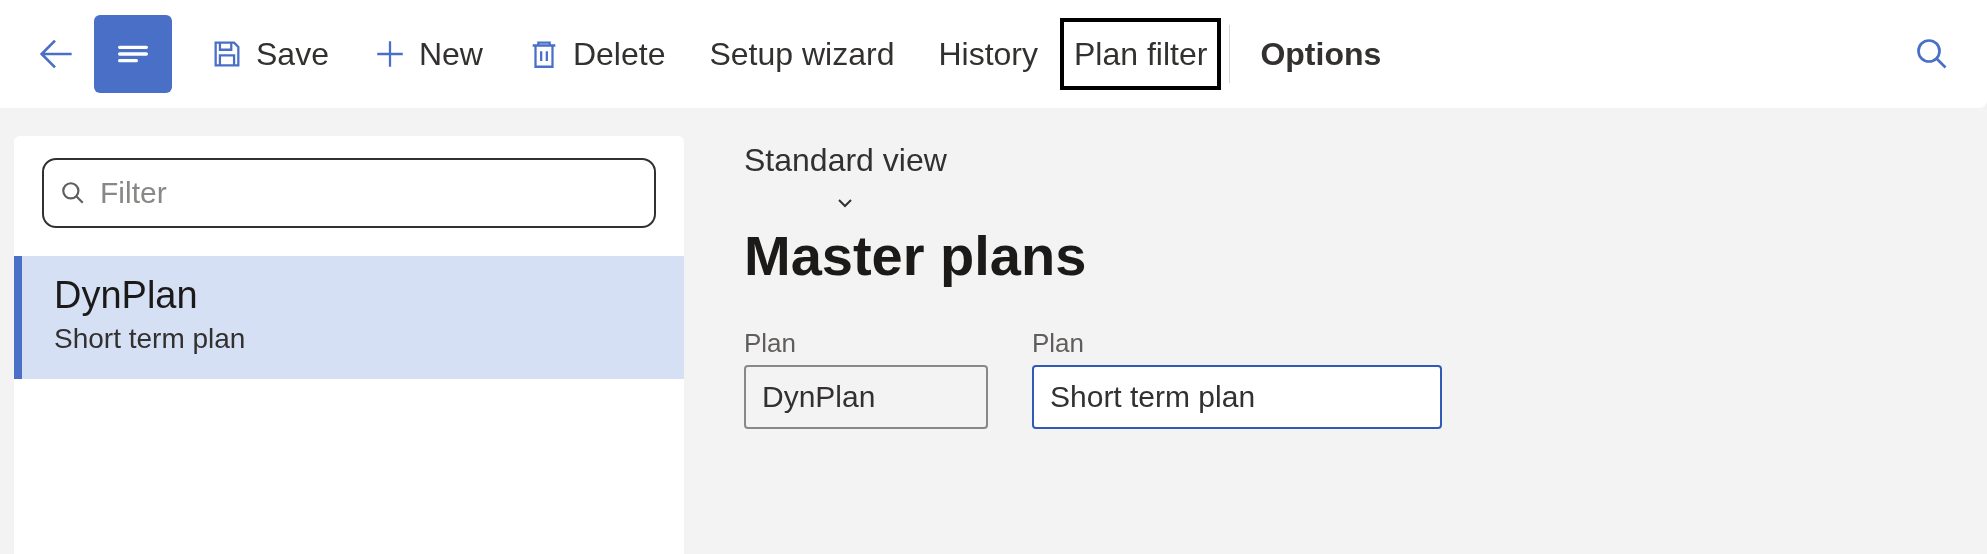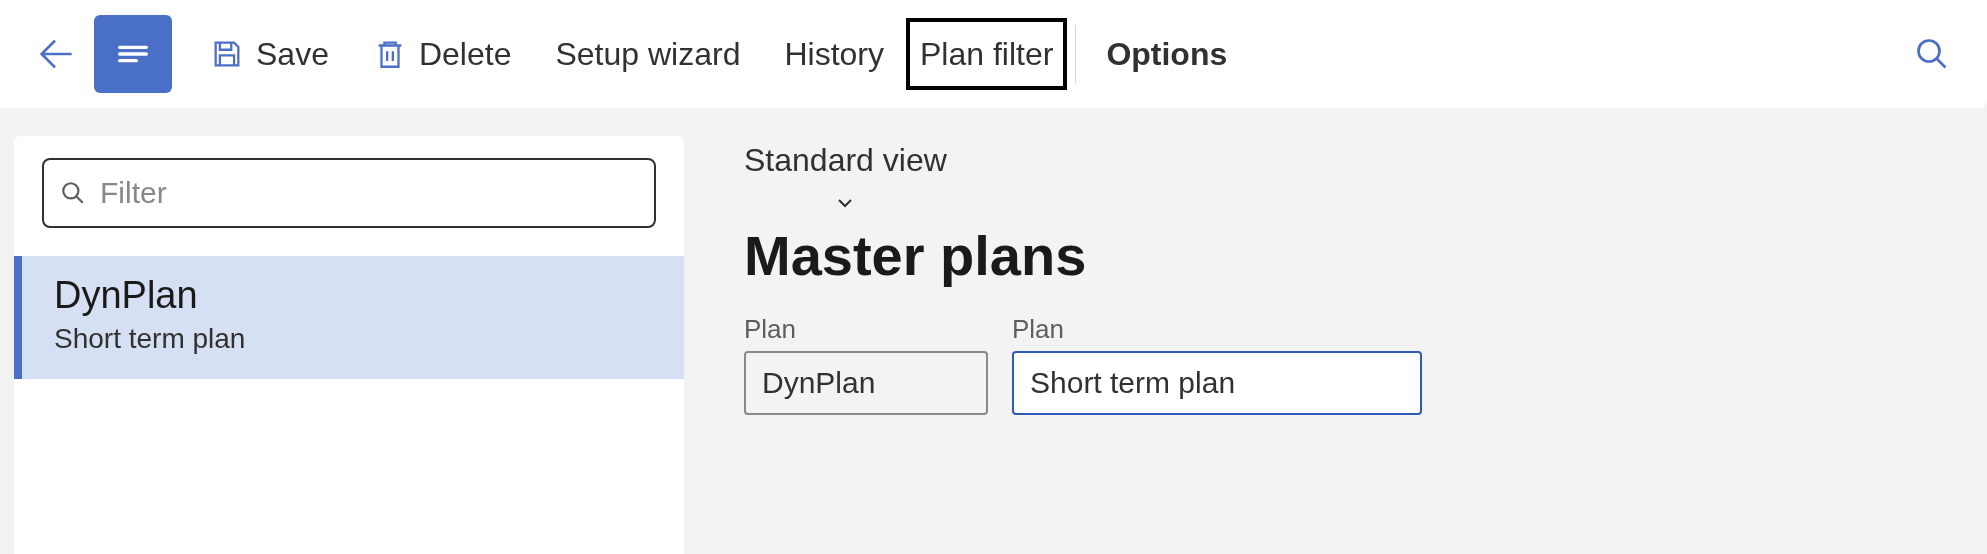--- a/index.html
+++ b/index.html
@@ -75,21 +75,21 @@
       margin-left: 14px;
       border-radius: 6px 6px 0 0;
       padding-top: 22px;
       height: 420px;
     }
     .filter-input {
       margin: 0 28px 28px 28px;
       width: calc(100% - 56px);
       height: 70px;
       border: 2px solid #323130;
-      border-radius: 8px;
+      border-radius: 14px;
       font-size: 30px;
       padding: 0 14px 0 56px;
       color: #323130;
       background: transparent;
     }
     .filter-wrap {
       position: relative;
     }
     .filter-search-icon {
       position: absolute;
@@ -121,25 +121,25 @@
       align-items: center;
       gap: 12px;
       margin-bottom: 8px;
       cursor: pointer;
       flex-direction: column;
     }
     .page-title {
       font-size: 56px;
       font-weight: 600;
       color: #1b1a19;
-      margin-bottom: 26px;
+      margin-bottom: 40px;
     }
     .field-row {
       display: flex;
-      gap: 24px;
+      gap: 44px;
     }
     .field {
       display: flex;
       flex-direction: column;
       gap: 6px;
     }
     .field-label {
       font-size: 26px;
       color: #605e5c;
     }
@@ -176,20 +176,26 @@
     <svg width="40" height="40" viewBox="0 0 24 24" fill="none" stroke="#ffffff" stroke-width="2" stroke-linecap="round">
         <path d="M4 8 H20 M4 12 H20 M4 16 H14"></path>
       </svg>
   </div>
   <div style="width:16px"></div>
   <div class="toolbar-btn">
     <svg width="34" height="34" viewBox="0 0 24 24" fill="none" stroke="#4a6fc7" stroke-width="1.6">
         <path d="M4 4 H17 L20 7 V20 H4 Z M7 4 V9 H15 V4 M7 20 V13 H17 V20"></path>
       </svg>
     <span>Save</span>
+  </div>
+  <div class="toolbar-btn">
+    <svg width="34" height="34" viewBox="0 0 24 24" fill="none" stroke="#4a6fc7" stroke-width="1.6">
+        <path d="M12 3 V21 M3 12 H21"></path>
+      </svg>
+    <span>New</span>
   </div>
   <div class="toolbar-btn">
     <svg width="34" height="34" viewBox="0 0 24 24" fill="none" stroke="#4a6fc7" stroke-width="1.6">
         <path d="M4 6 H20 M8 6 V4 H16 V6 M6 6 V21 H18 V6 M10 10 V17 M14 10 V17"></path>
       </svg>
     <span>Delete</span>
   </div>
   <div class="toolbar-btn">
     <span>Setup wizard</span>
   </div>

